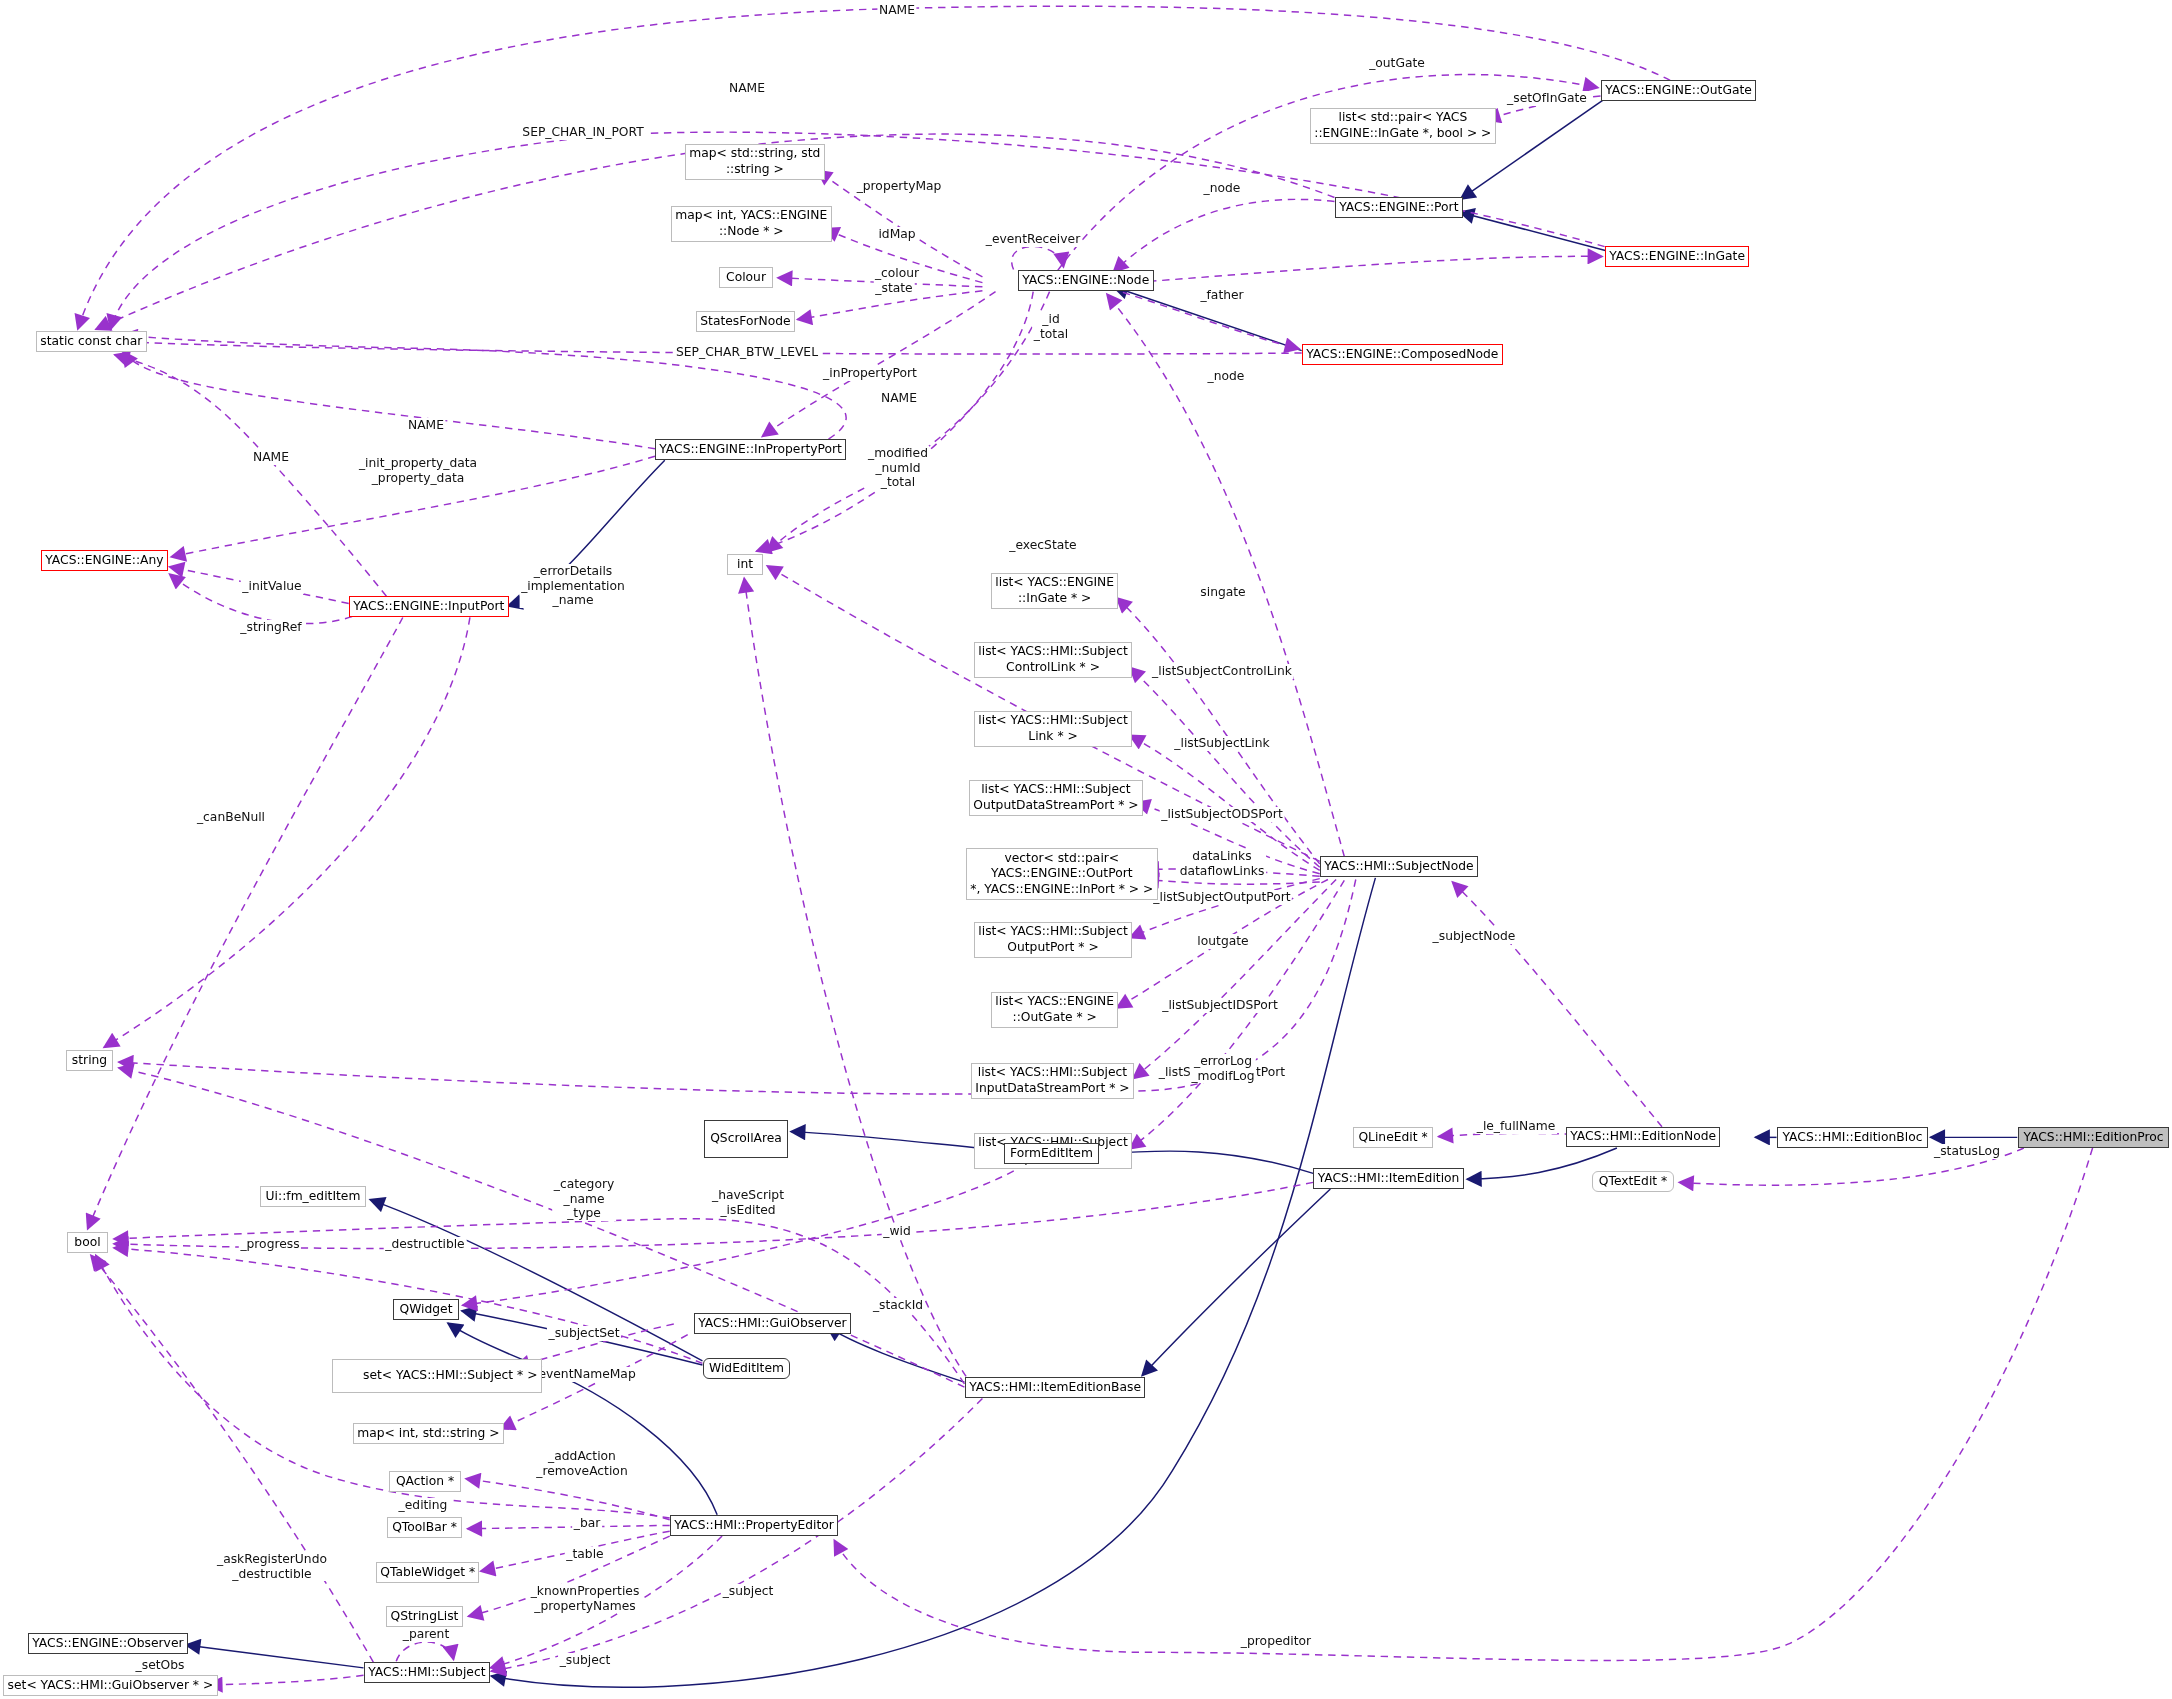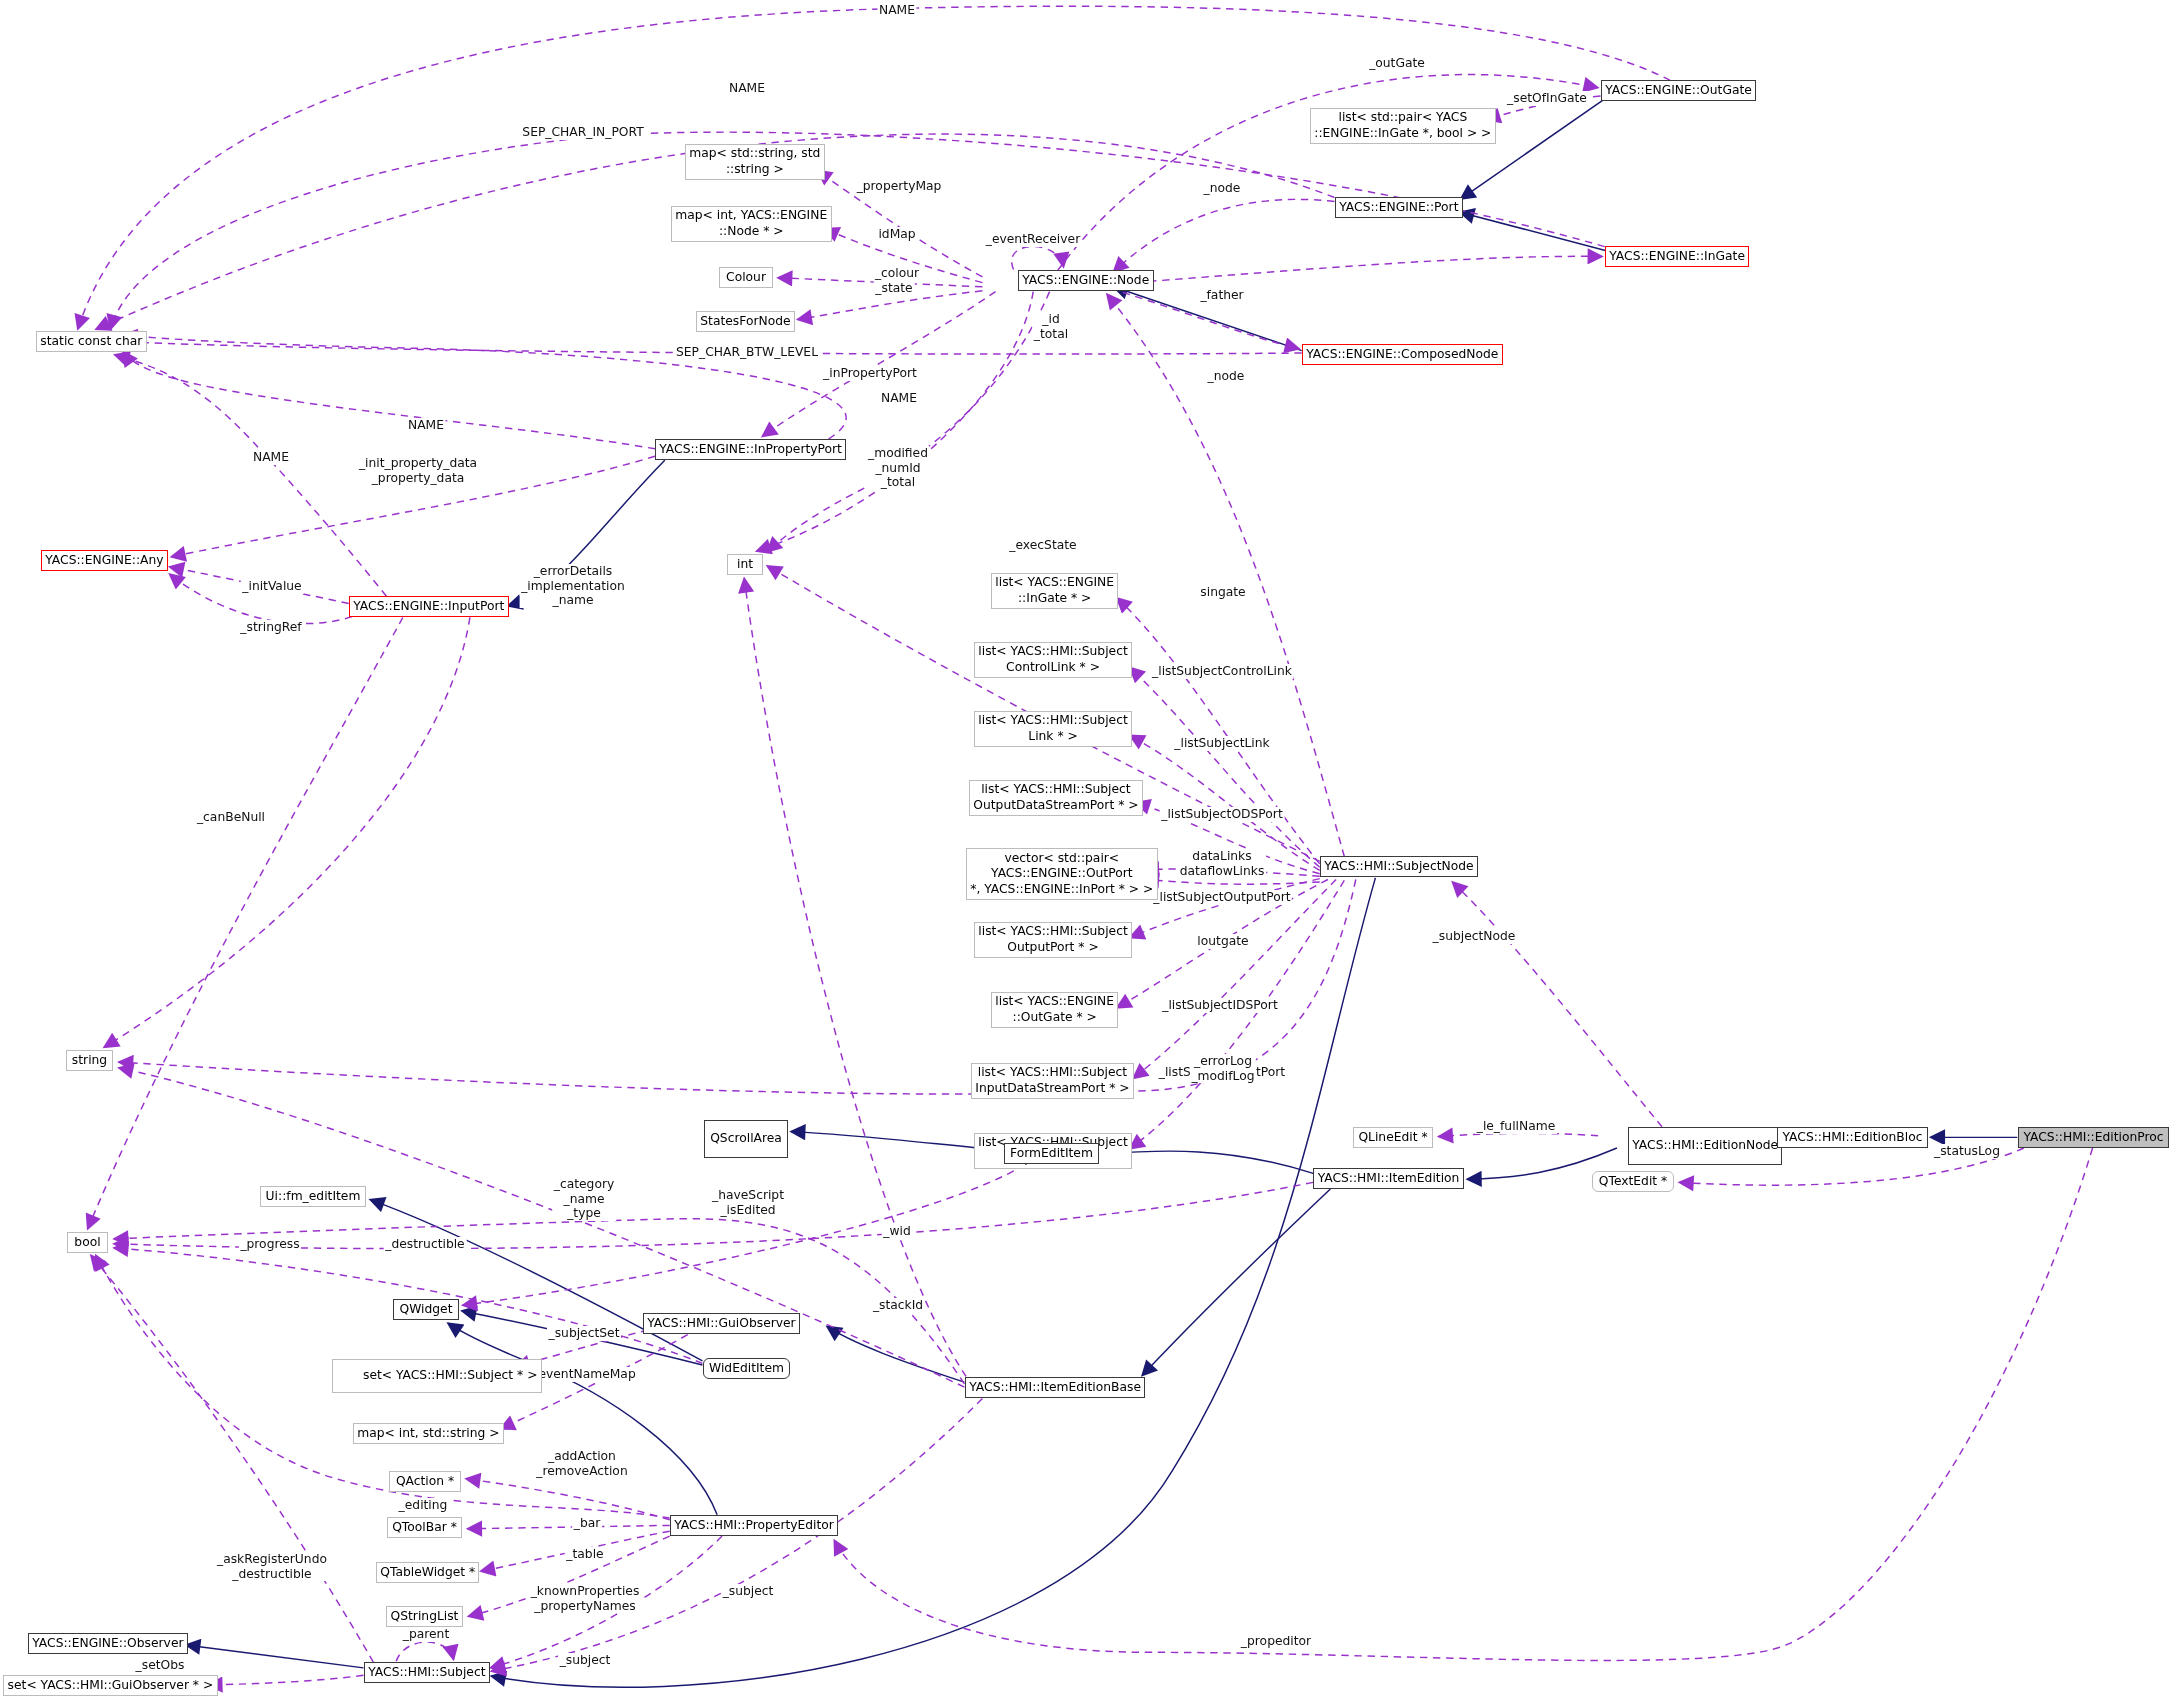--- a/index.html
+++ b/index.html
@@ -204,21 +204,21 @@
       </div>
       <div class="cbox bold" style="left: 704px; top: 1120px; min-width: 84px; height: 38px;">
         <span>QScrollArea</span>
       </div>
       <div class="cbox bold" style="left: 1004px; top: 1143px; min-width: 95px; height: 21px;">
         <span>FormEditItem</span>
       </div>
       <div class="cbox gray" style="left: 1353px; top: 1127px; min-width: 80px; height: 21px;">
         <span>QLineEdit *</span>
       </div>
-      <div class="cbox bold" style="left: 1628px; top: 1127px; min-width: 154px; height: 38px;">
+      <div class="cbox bold" style="left: 1566px; top: 1127px; min-width: 154px; height: 20px;">
         <span>YACS::HMI::EditionNode</span>
       </div>
       <div class="cbox bold" style="left: 1777px; top: 1127px; min-width: 151px; height: 21px;">
         <span>YACS::HMI::EditionBloc</span>
       </div>
       <div class="cbox main" style="left: 2018px; top: 1127px; min-width: 151px; height: 21px;">
         <span>YACS::HMI::EditionProc</span>
       </div>
       <div class="cbox bold" style="left: 1313px; top: 1168px; min-width: 151px; height: 21px;">
         <span>YACS::HMI::ItemEdition</span>
@@ -234,21 +234,21 @@
       </div>
       <div class="cbox bold" style="left: 703px; top: 1358px; min-width: 87px; height: 21px; border-radius: 6px;">
         <span>WidEditItem</span>
       </div>
       <div class="cbox bold" style="left: 965px; top: 1377px; min-width: 174px; height: 21px;">
         <span>YACS::HMI::ItemEditionBase</span>
       </div>
       <div class="cbox bold" style="left: 393px; top: 1299px; min-width: 66px; height: 21px;">
         <span>QWidget</span>
       </div>
-      <div class="cbox bold" style="left: 643px; top: 1313px; min-width: 149px; height: 21px; justify-content: center;">
+      <div class="cbox bold" style="left: 694px; top: 1313px; min-width: 149px; height: 21px; justify-content: center;">
         <span>YACS::HMI::GuiObserver</span>
       </div>
       <div class="cbox gray" style="left: 332px; top: 1359px; min-width: 170px; height: 34px; padding-left: 30px;">
         <span>set&lt; YACS::HMI::Subject * &gt;</span>
       </div>
       <div class="cbox gray" style="left: 353px; top: 1423px; min-width: 142px; height: 21px;">
         <span>map&lt; int, std::string &gt;</span>
       </div>
       <div class="cbox gray" style="left: 389px; top: 1471px; min-width: 72px; height: 21px;">
         <span>QAction *</span>

